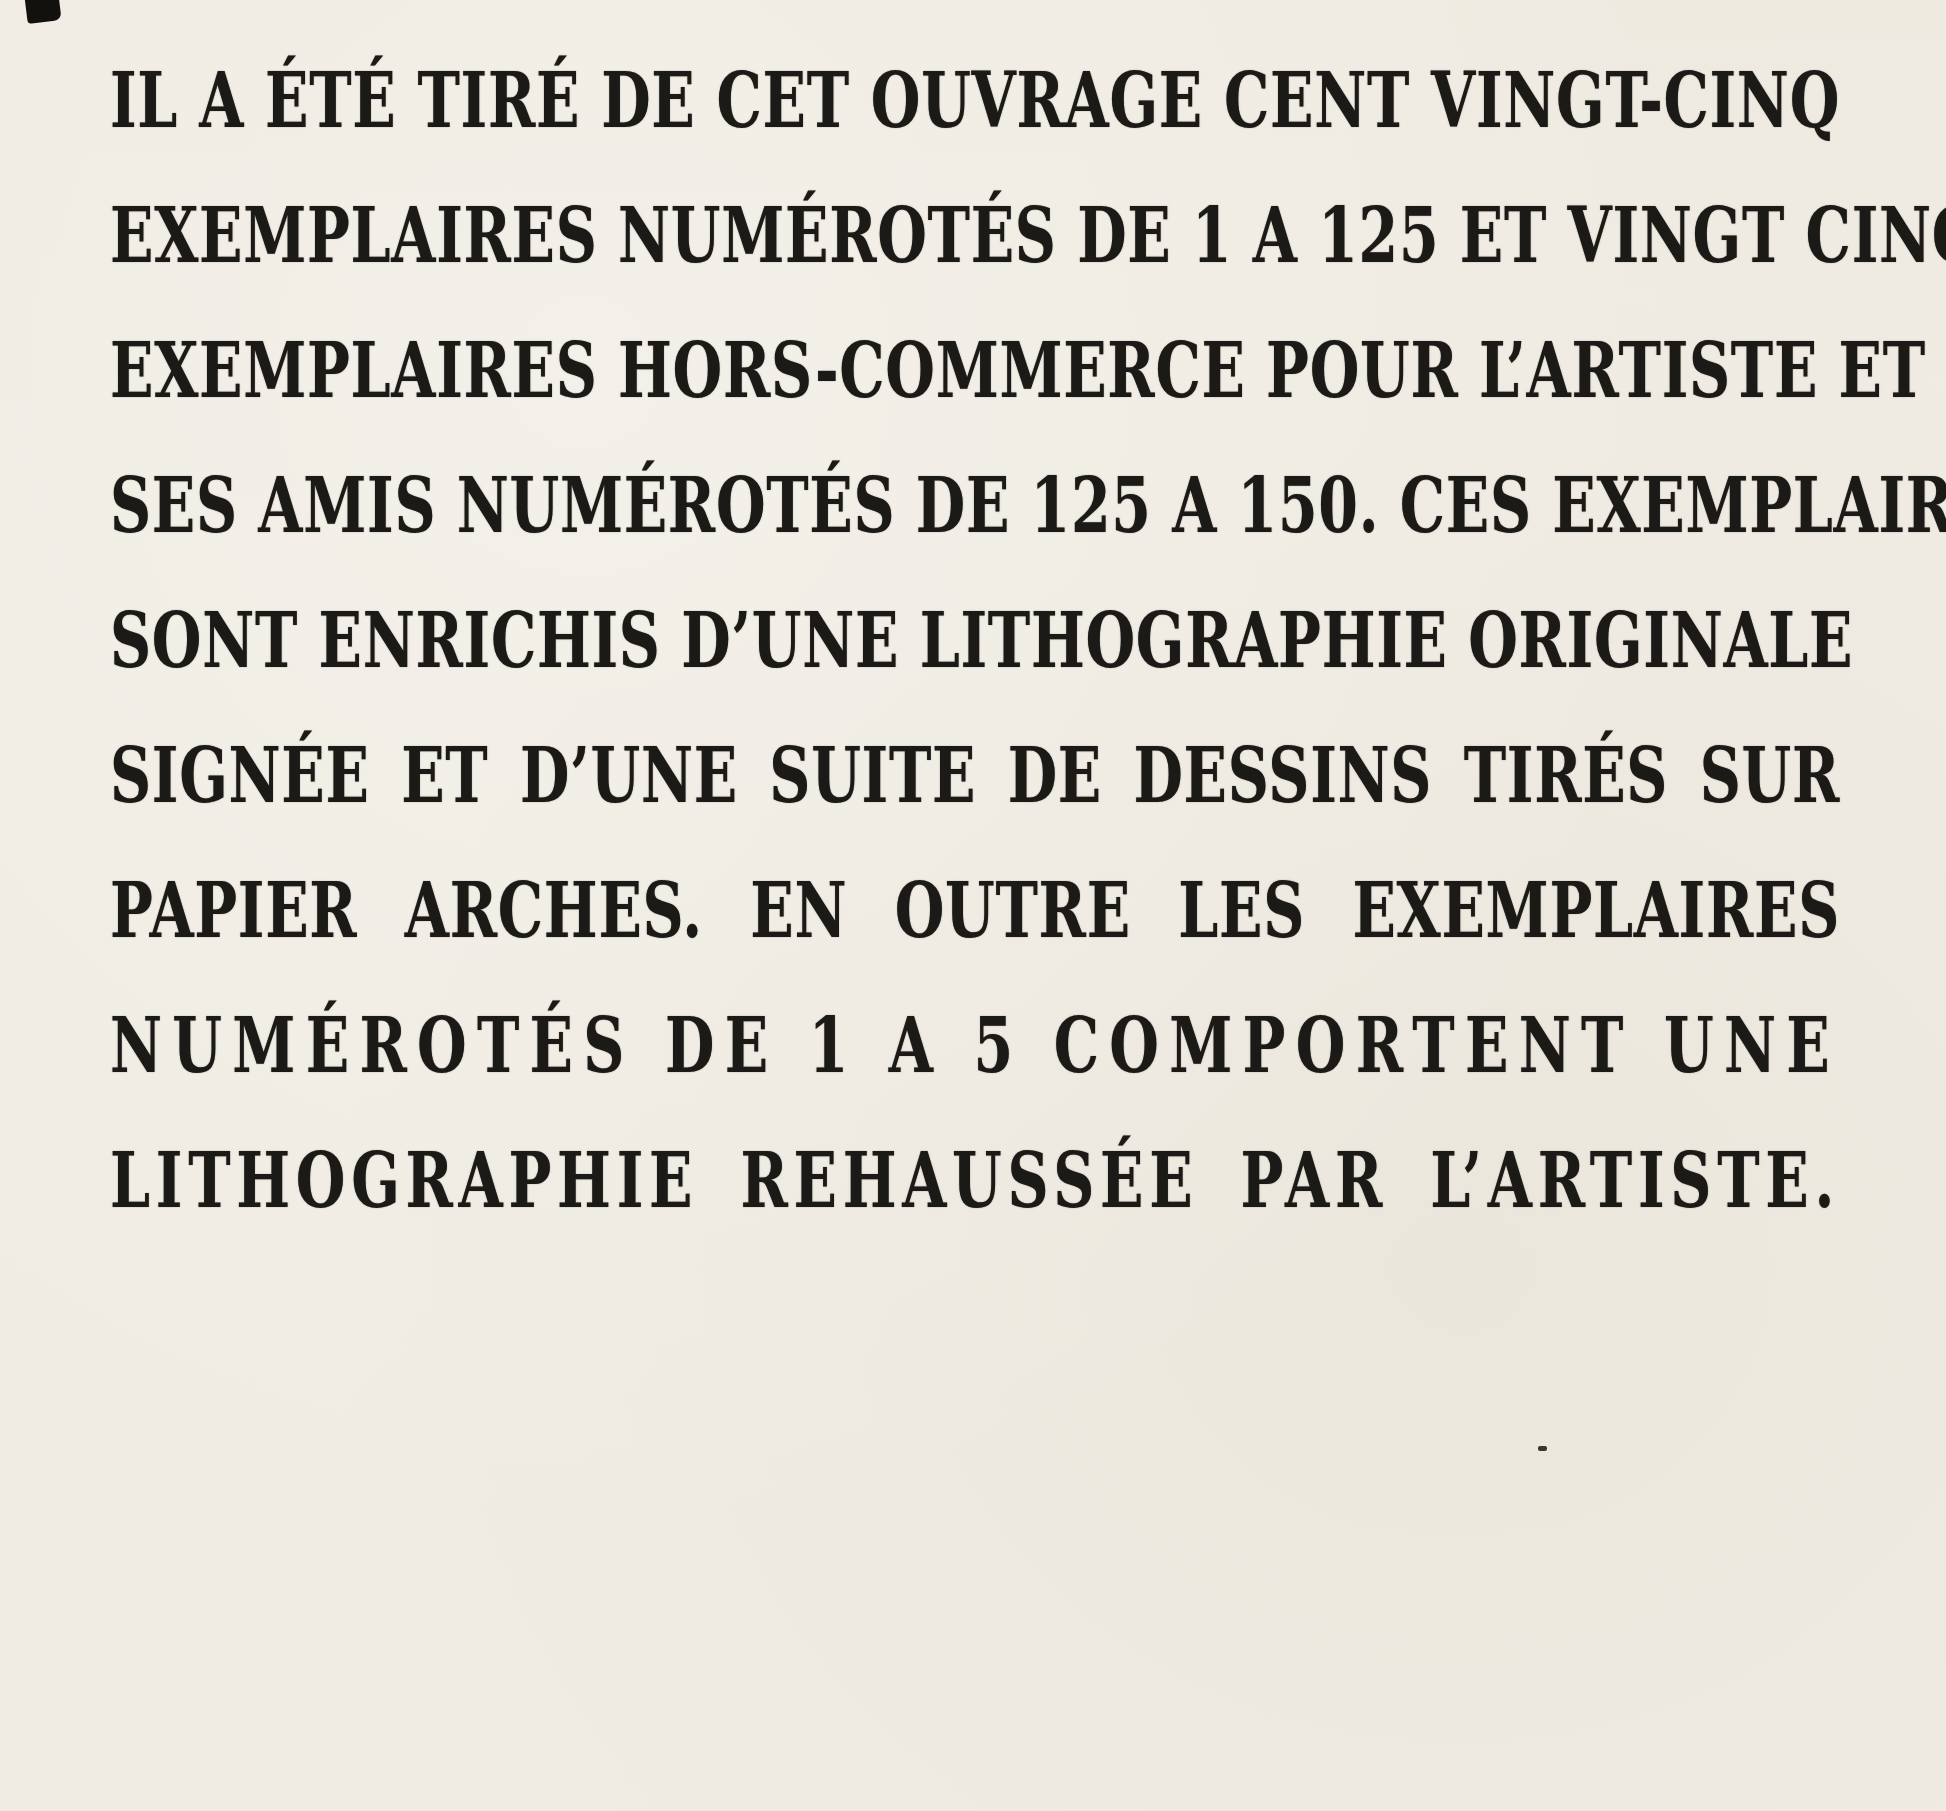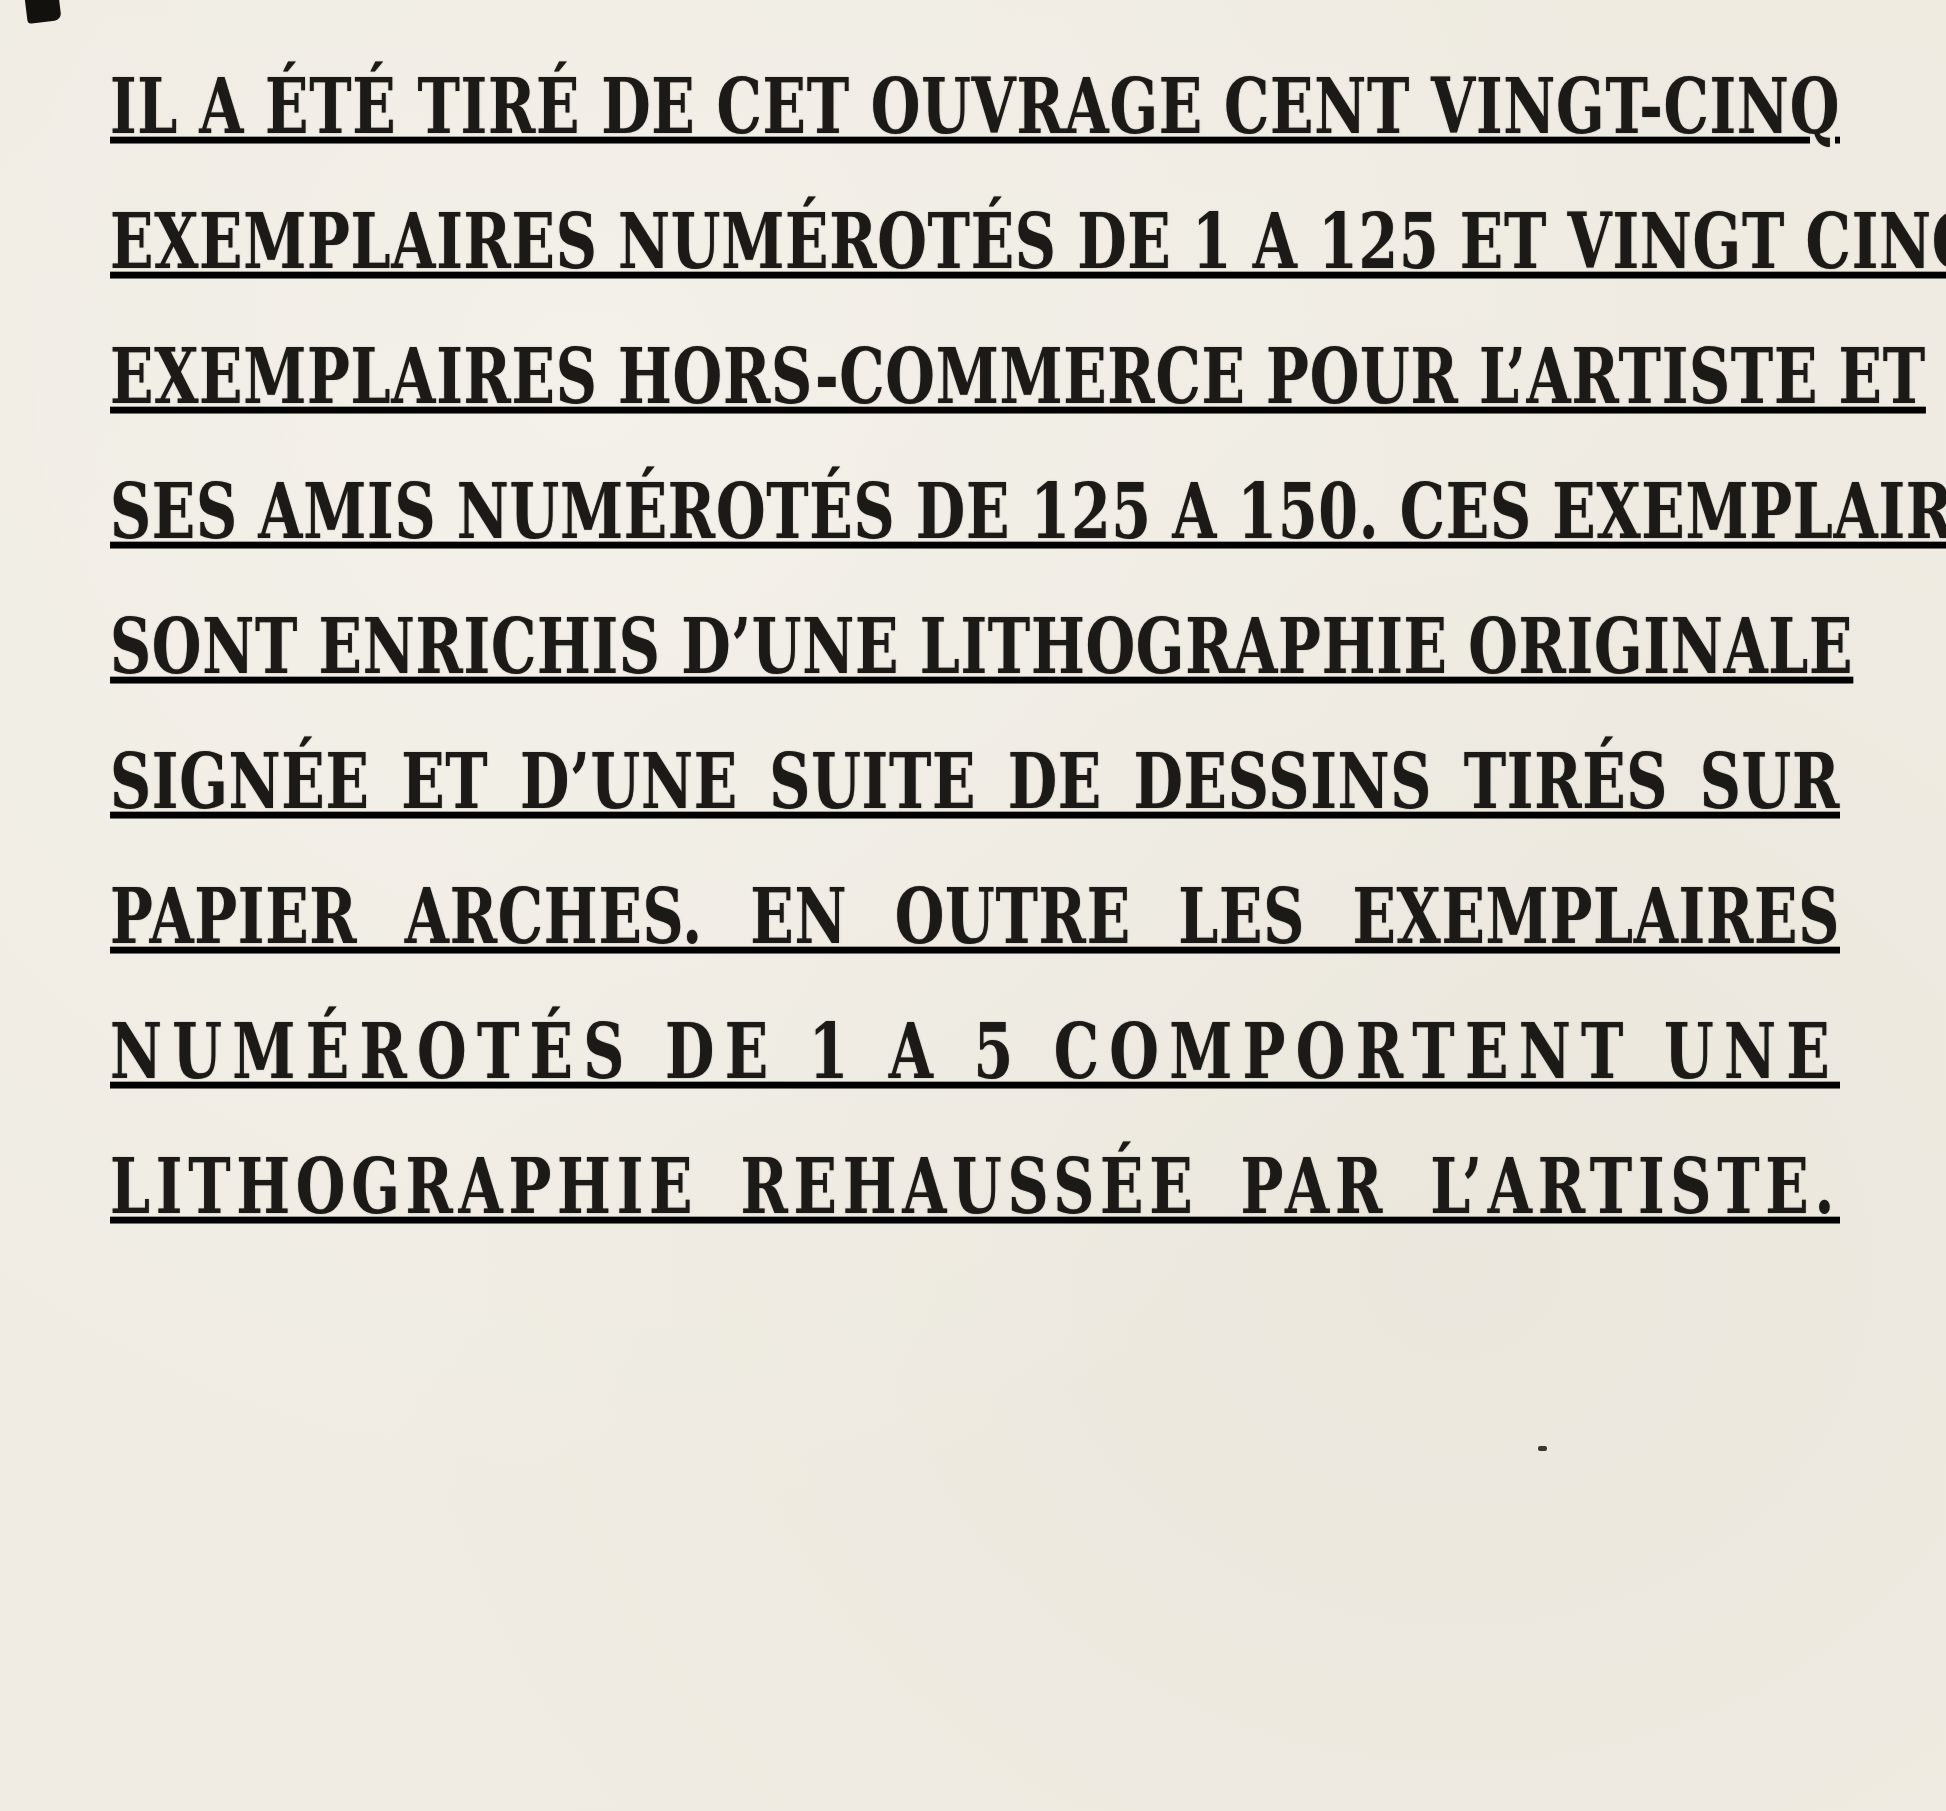--- a/index.html
+++ b/index.html
@@ -14,24 +14,23 @@
     overflow: hidden;
     background-color: #f0ece3;
     background-image:
       radial-gradient(ellipse at 30% 20%, rgba(255,255,255,0.25), rgba(255,255,255,0) 60%),
       radial-gradient(ellipse at 75% 70%, rgba(214,206,192,0.18), rgba(214,206,192,0) 55%),
       linear-gradient(180deg, rgba(238,233,223,0.6), rgba(241,237,229,0.0) 30%);
     font-family: "DejaVu Serif", "Liberation Serif", serif;
   }
   .text-block {
     position: absolute;
-    top: 38px;
+    top: 32px;
     left: 110px;
     width: 1730px;
-    text-decoration: underline;
   }
   .line {
     height: 135px;
     line-height: 135px;
     white-space: nowrap;
     text-align: justify;
     text-align-last: justify;
     font-weight: 700;
     font-size: 57px;
     letter-spacing: 0.012em;

